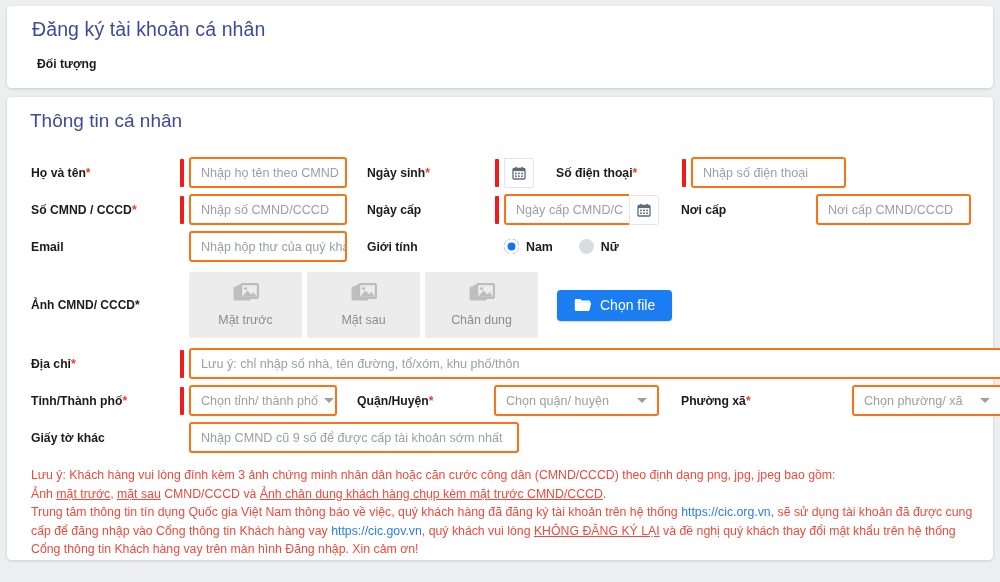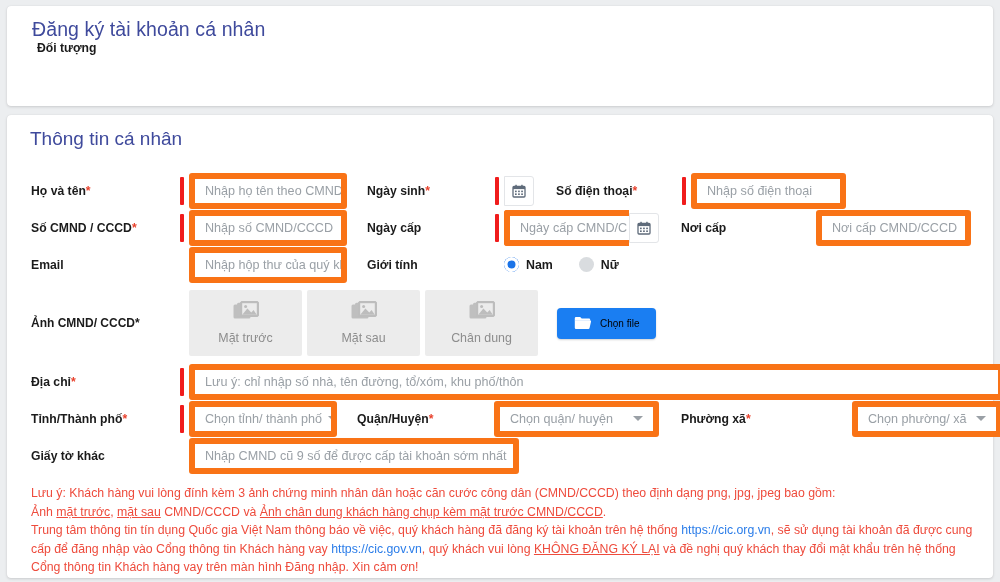--- a/index.html
+++ b/index.html
@@ -11,38 +11,38 @@
     overflow: hidden;
   }
   .page { width: 1000px; height: 582px; position: relative; padding: 6px 7px; }
 
   .card {
     background: #fff;
     border-radius: 4px;
     box-shadow: 0 1px 3px rgba(0,0,0,0.14), 0 0 1px rgba(0,0,0,0.10);
     position: relative;
   }
-  .card-top { height: 100px; padding: 10px 22px 0 22px; margin-bottom: 9px; }
+  .card-top { height: 82px; padding: 10px 22px 0 22px; margin-bottom: 9px; }
   .card-main { height: 463px; padding: 12px 16px 0 16px; }
 
   .title {
     color: #3f4a9c;
     font-size: 19.5px;
     font-weight: 400;
     letter-spacing: .1px;
     margin: 2px 0 0 3px;
   }
   .section-title {
     color: #3f4a9c;
     font-size: 19px;
     font-weight: 400;
     margin: 1px 0 22px 7px;
   }
 
-  .radio-row { display: flex; align-items: flex-end; }
+  .radio-row { display: flex; align-items: flex-end; margin-top: 16px; }
   .lbl-obj {
     font-size: 12.2px; font-weight: bold; color: #1b1b1b;
     width: 165px; padding-left: 8px;
   }
   .radio-group { display: flex; align-items: center; gap: 26px; }
   .radio-opt { display: flex; align-items: center; gap: 7px; cursor: pointer; }
   .radio-dot {
     width: 15px; height: 15px; border-radius: 50%;
     background: #d9dcdf; flex: 0 0 15px;
   }
@@ -66,21 +66,21 @@
 
   .fieldwrap { display: flex; align-items: center; }
   .redbar {
     width: 4px; height: 28px; background: #f01c1c;
     flex: 0 0 4px; margin-right: 5px; border-radius: 1px;
   }
   .redbar.ghost { background: transparent; }
 
   .inp {
     height: 31px;
-    border: 6px solid #f97316;
+    border: 2px solid #f97316;
     border-radius: 3px;
     background: #fff;
     display: flex; align-items: center;
     padding: 12px 10px;
     font-size: 12.6px;
     color: #9aa0a6;
     white-space: nowrap;
     overflow: hidden;
   }
   .inp.w-col1 { width: 158px; }
@@ -118,26 +118,26 @@
     display: flex; flex-direction: column;
     align-items: center; justify-content: center;
     gap: 8px;
     margin-right: 5px;
     cursor: pointer;
   }
   .upbox .cap { font-size: 12.4px; color: #8d8d8d; }
   .chonfile {
     margin-left: 14px;
     background: #1a7ef2;
-    color: #000000;
+    color: #ffffff;
     height: 31px;
     border-radius: 4px;
     display: flex; align-items: center; gap: 9px;
     padding: 0 17px;
-    font-size: 10px;
+    font-size: 14px;
     cursor: pointer;
     box-shadow: 0 1px 2px rgba(0,0,0,.18);
   }
 
   
   .notes { margin: 10px 0 0 8px; }
   .note-red {
     color: #ee4b3c;
     font-size: 12.3px;
     line-height: 18.5px;

